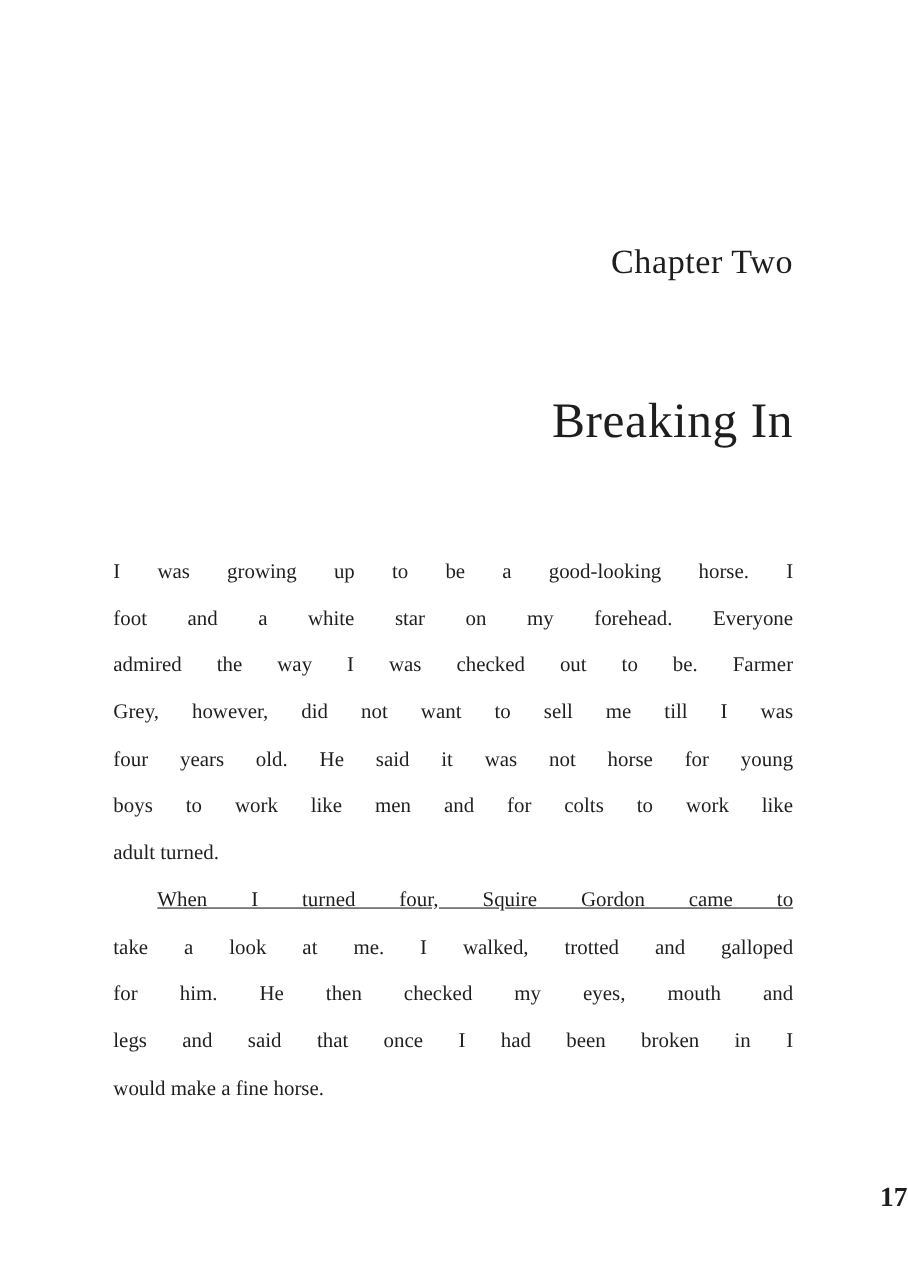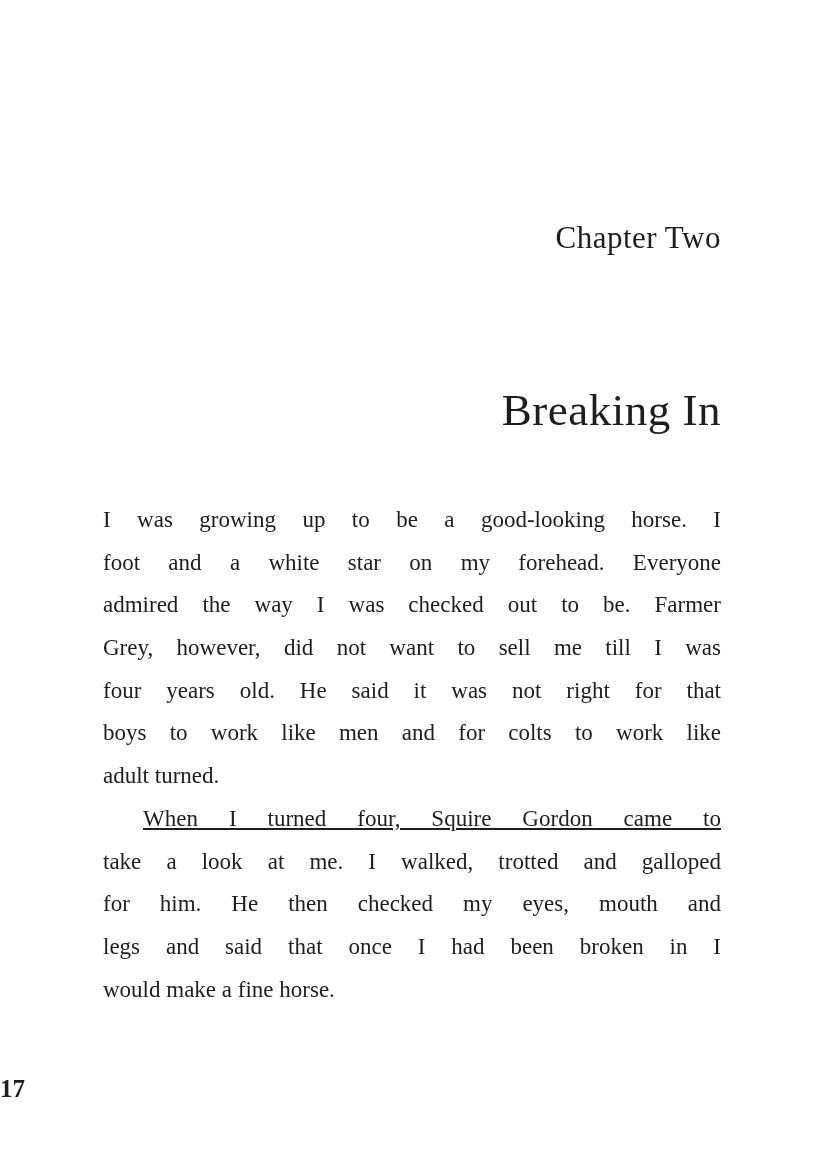--- a/index.html
+++ b/index.html
@@ -21,33 +21,33 @@
     top: 222px;
     right: 104px;
     font-size: 31px;
     line-height: 1;
     letter-spacing: 0.5px;
     white-space: nowrap;
     text-align: right;
   }
   .chapter-title {
     position: absolute;
-    top: 388px;
+    top: 360px;
     right: 104px;
     font-size: 45px;
     line-height: 1;
     letter-spacing: 0.5px;
     white-space: nowrap;
   }
   .body-text {
     position: absolute;
     top: 499px;
     left: 103px;
     width: 618px;
-    font-size: 23px;
+    font-size: 19px;
   }
   .para {
     margin: 0;
   }
   .line {
     line-height: 42.7px;
     height: 42.7px;
     text-align: justify;
     text-align-last: justify;
     white-space: nowrap;
@@ -57,42 +57,42 @@
   }
   .line.indented {
     padding-left: 40px;
     text-decoration: underline;
   }
   .page-number {
     position: absolute;
     top: 1076px;
     left: 0;
     width: 100%;
-    text-align: left;
+    text-align: right;
     font-size: 25px;
     font-weight: bold;
     line-height: 1;
   }
 </style>
 </head>
 <body>
 
 <div class="page">
 
   <div class="chapter-label">Chapter Two</div>
 
   <div class="chapter-title">Breaking In</div>
 
   <div class="body-text">
     <div class="para">
       <div class="line">I was growing up to be a good-looking horse. I</div>
       <div class="line">foot and a white star on my forehead. Everyone</div>
       <div class="line">admired the way I was checked out to be. Farmer</div>
       <div class="line">Grey, however, did not want to sell me till I was</div>
-      <div class="line">four years old. He said it was not right for that</div>
+      <div class="line">four years old. He said it was not horse for young</div>
       <div class="line">boys to work like men and for colts to work like</div>
       <div class="line para-end">adult turned.</div>
     </div>
     <div class="para">
       <div class="line indented">When I turned four, Squire Gordon came to</div>
       <div class="line">take a look at me. I walked, trotted and galloped</div>
       <div class="line">for him. He then checked my eyes, mouth and</div>
       <div class="line">legs and said that once I had been broken in I</div>
       <div class="line para-end">would make a fine horse.</div>
     </div>

